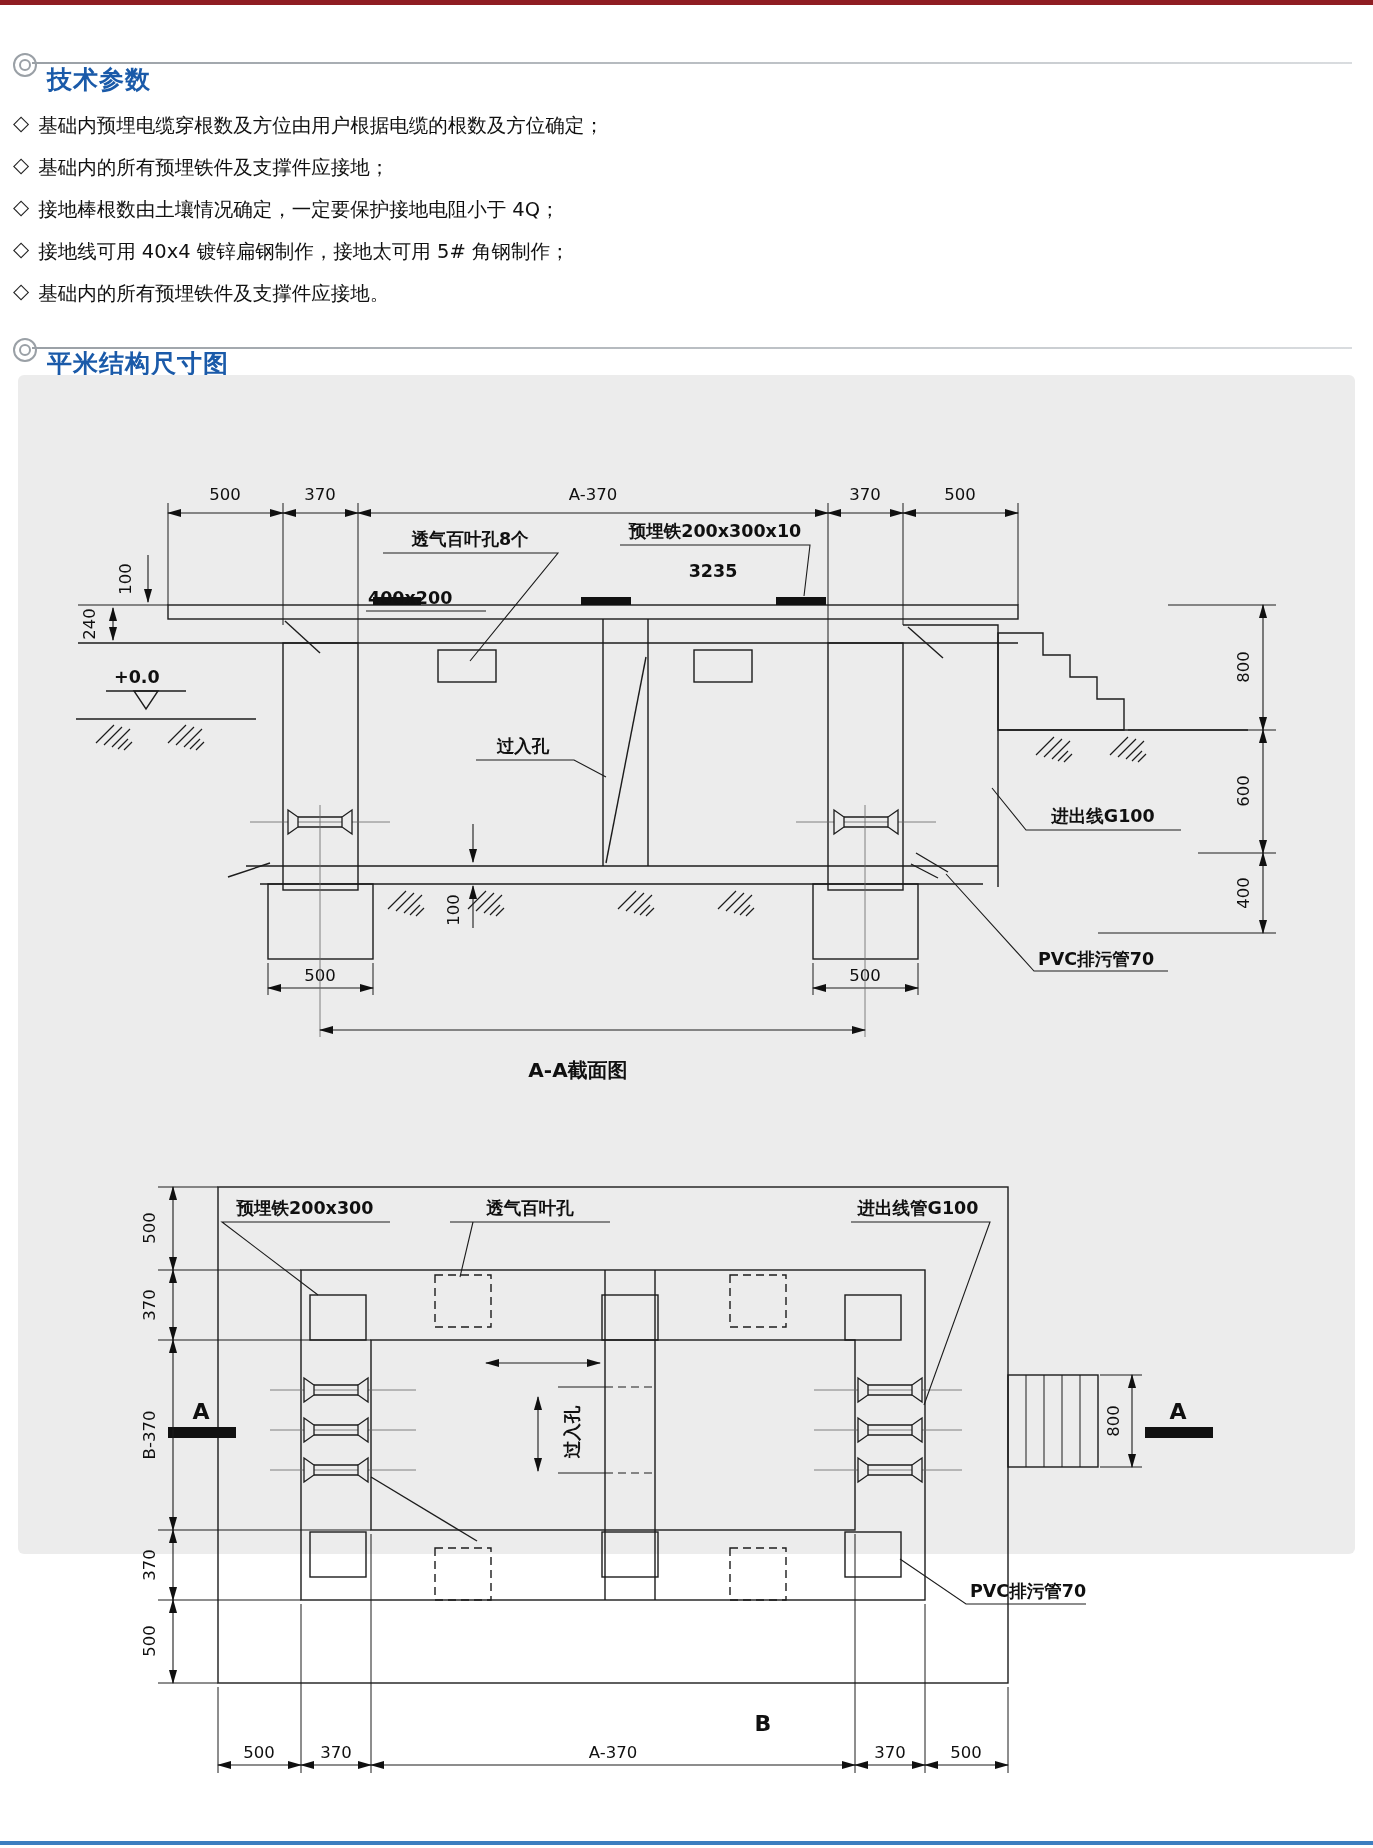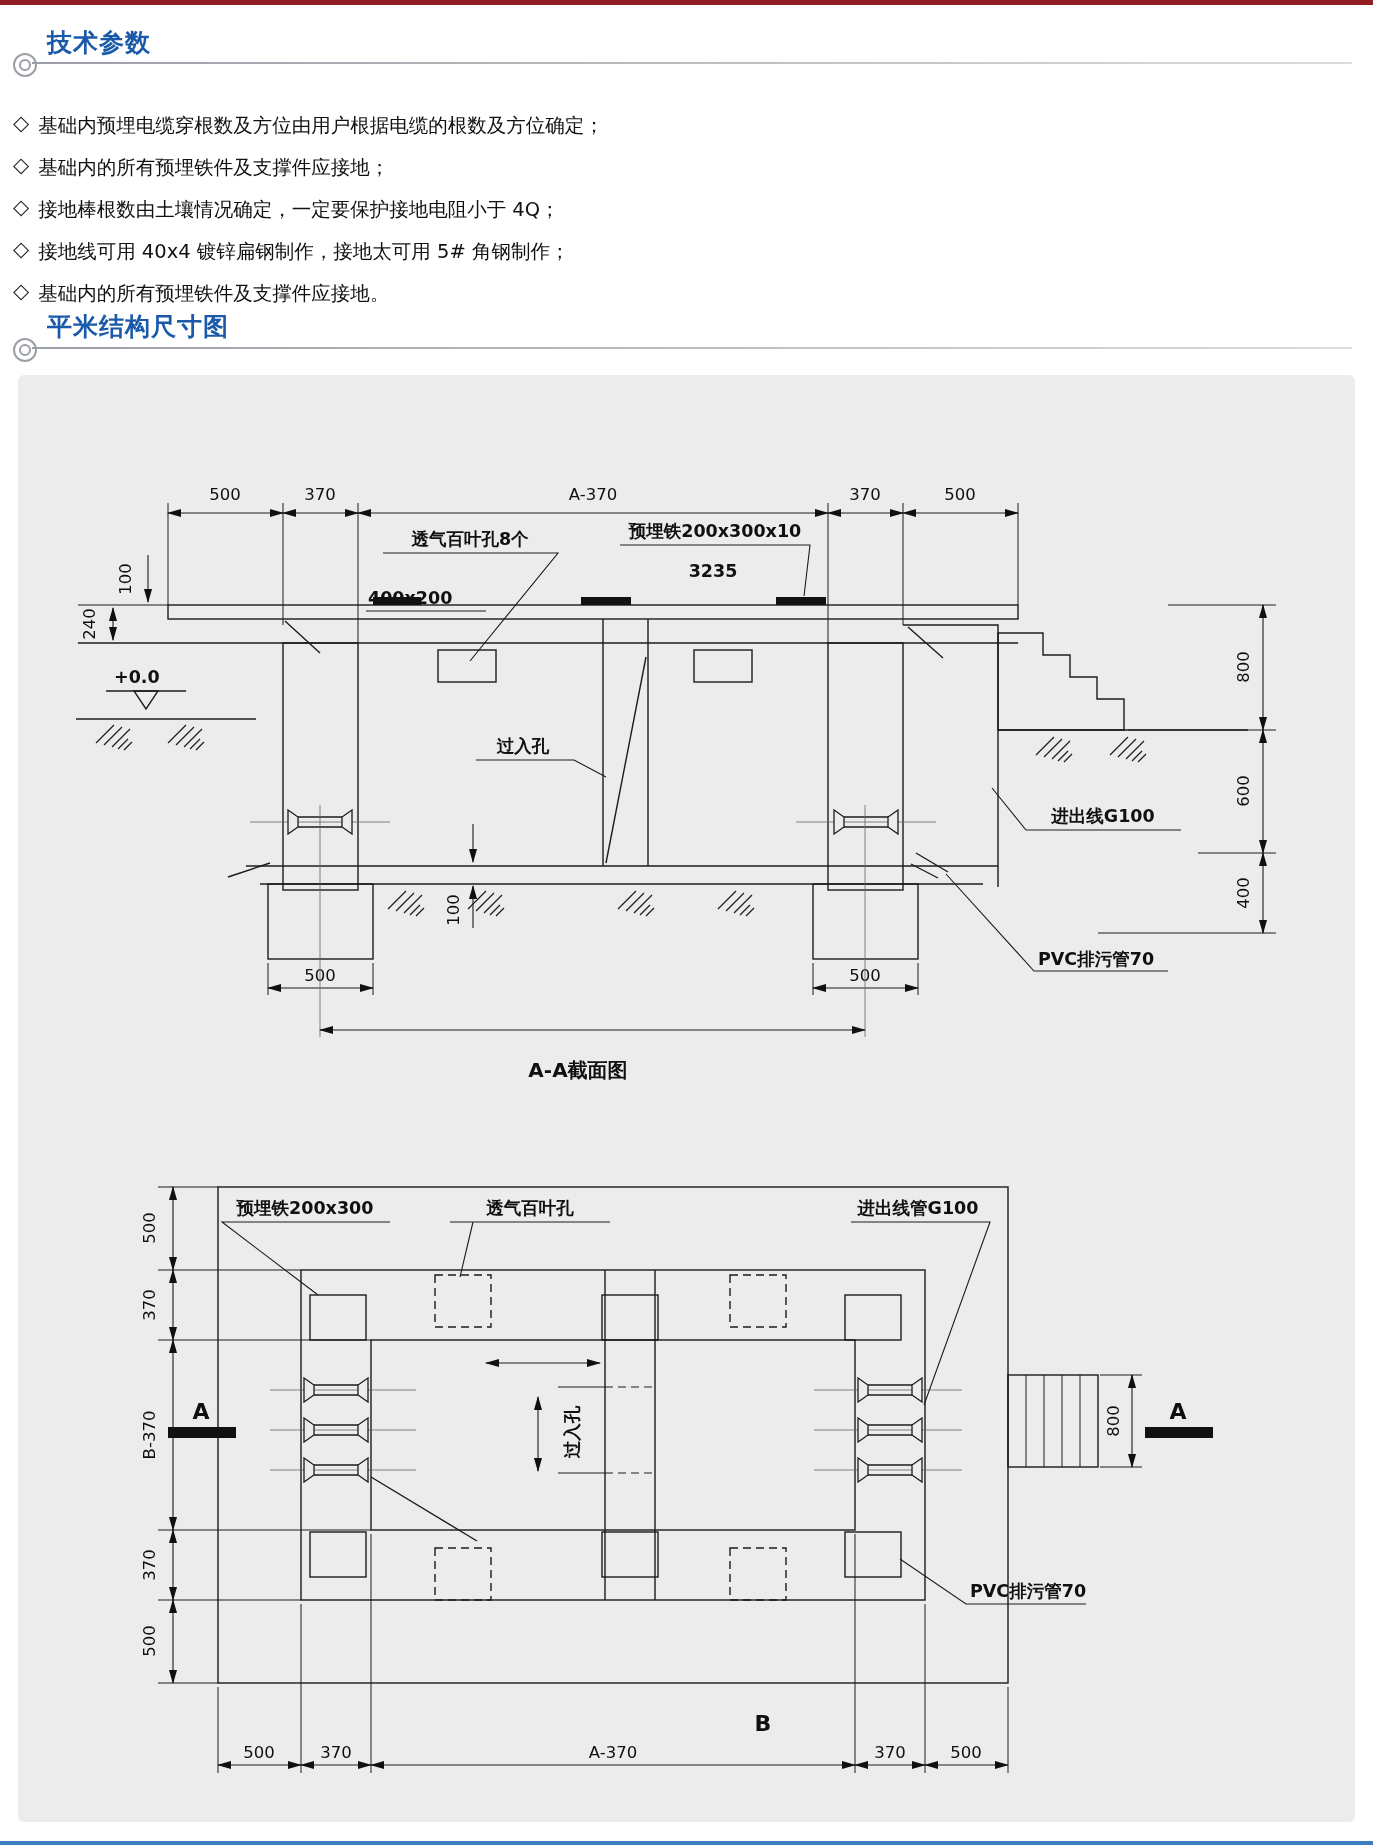--- a/index.html
+++ b/index.html
@@ -1,28 +1,28 @@
 <!DOCTYPE html>
 <html><head>
 <meta charset="utf-8">
 <style>
   html,body{margin:0;padding:0;background:#fff;}
   #page{position:relative;width:1373px;height:1848px;background:#ffffff;
         font-family:"DejaVu Sans","Liberation Sans",sans-serif;overflow:hidden;}
   .topbar{position:absolute;left:0;top:0;width:100%;height:5px;background:#8f1d22;}
   .botbar{position:absolute;left:0;top:1841px;width:100%;height:4px;background:#3c7ec0;}
-  .sec-title{position:absolute;left:47px;color:#1a5aa9;font-size:25px;font-weight:bold;letter-spacing:1px;}
+  .sec-title{position:absolute;left:47px;color:#1a5aa9;font-size:25px;font-weight:bold;letter-spacing:1px;margin-top:37px;}
   .rule{position:absolute;left:32px;width:1320px;height:2px;
         background:linear-gradient(to right,#9aa0a6,#d9dcdf);}
   .ring{position:absolute;left:13px;width:20px;height:20px;border:2px solid #9aa0a6;border-radius:50%;
         display:flex;align-items:center;justify-content:center;background:#fff;}
   .ring::after{content:"";width:8px;height:8px;border:2px solid #9aa0a6;border-radius:50%;}
   .bullet{position:absolute;left:13px;font-size:19.5px;color:#111;display:flex;gap:9px;white-space:nowrap;}
   .diamond{font-size:21px;line-height:22px;color:#222;}
-  #panel{position:absolute;left:18px;top:375px;width:1337px;height:1447px;background:#ececec;border-radius:6px;}
+  #panel{position:absolute;left:18px;top:375px;width:1337px;height:1179px;background:#ececec;border-radius:6px;}
   svg{display:block;}
   svg text{font-family:"DejaVu Sans","Liberation Sans",sans-serif;fill:#101010;}
   .dim{font-size:16.5px;}
   .lbl{font-size:17.5px;font-weight:bold;}
   .cap{font-size:20px;font-weight:bold;}
   .big{font-size:22px;font-weight:bold;}
   .ln{stroke:#1c1c1c;stroke-width:1.4;fill:none;}
   .th{stroke:#1c1c1c;stroke-width:1;fill:none;}
   .dl{stroke:#1c1c1c;stroke-width:1.1;fill:none;}
   .cl{stroke:#666;stroke-width:0.8;fill:none;}

